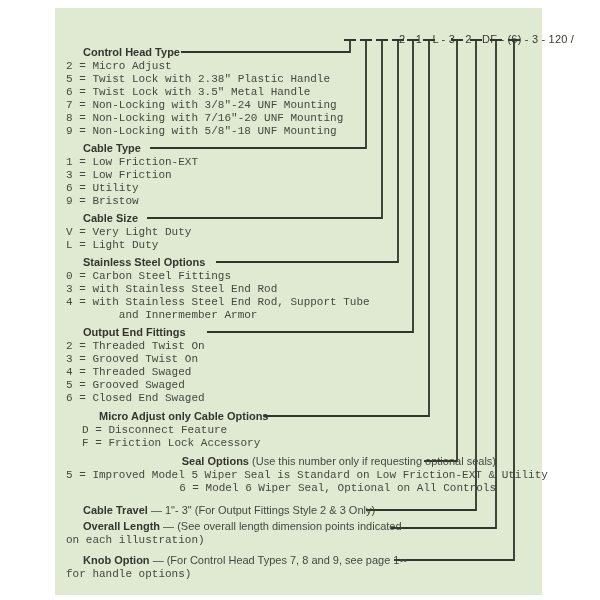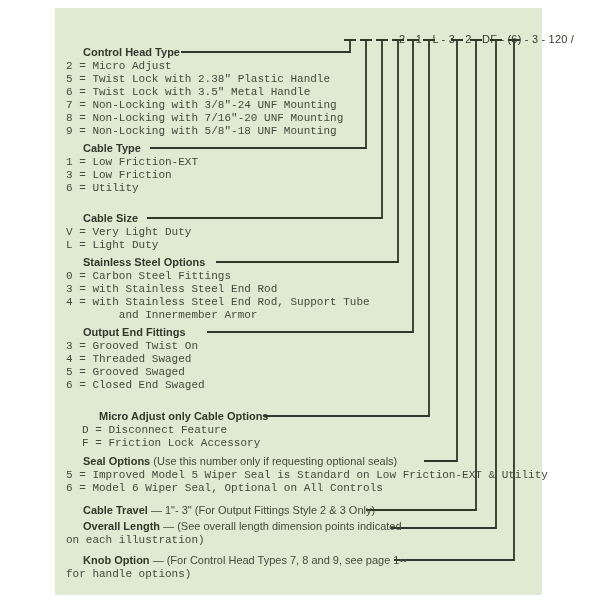--- a/index.html
+++ b/index.html
@@ -59,46 +59,48 @@
         <div class="item">6 = Twist Lock with 3.5" Metal Handle</div>
         <div class="item">7 = Non-Locking with 3/8"-24 UNF Mounting</div>
         <div class="item">8 = Non-Locking with 7/16"-20 UNF Mounting</div>
         <div class="item">9 = Non-Locking with 5/8"-18 UNF Mounting</div>
       </div>
       <div class="section" style="top: 142px;">
         <div class="hdr"><span>Cable Type</span><span class="hs"></span></div>
         <div class="item">1 = Low Friction-EXT</div>
         <div class="item">3 = Low Friction</div>
         <div class="item">6 = Utility</div>
+        <div class="item">9 = Bristow</div>
       </div>
       <div class="section" style="top: 212px;">
         <div class="hdr"><span>Cable Size</span><span class="hs"></span></div>
         <div class="item">V = Very Light Duty</div>
         <div class="item">L = Light Duty</div>
       </div>
       <div class="section" style="top: 256px;">
         <div class="hdr"><span>Stainless Steel Options</span><span class="hs"></span></div>
         <div class="item">0 = Carbon Steel Fittings</div>
         <div class="item">3 = with Stainless Steel End Rod</div>
         <div class="item">4 = with Stainless Steel End Rod, Support Tube</div>
         <div class="item">        and Innermember Armor</div>
       </div>
       <div class="section" style="top: 326px;">
         <div class="hdr"><span>Output End Fittings</span><span class="hs"></span></div>
+        <div class="item">2 = Threaded Twist On</div>
         <div class="item">3 = Grooved Twist On</div>
         <div class="item">4 = Threaded Swaged</div>
         <div class="item">5 = Grooved Swaged</div>
         <div class="item">6 = Closed End Swaged</div>
       </div>
       <div class="section" style="top: 410px; margin-left: 16px;">
         <div class="hdr"><span>Micro Adjust only Cable Options</span><span class="hs"></span></div>
         <div class="item">D = Disconnect Feature</div>
         <div class="item">F = Friction Lock Accessory</div>
       </div>
-      <div class="section" style="top: 455px;">
+      <div class="section" style="top: 455px; text-align: right;">
         <div class="hdr"><span>Seal Options</span><span class="hs"> (Use this number only if requesting optional seals)</span></div>
         <div class="item">5 = Improved Model 5 Wiper Seal is Standard on Low Friction-EXT &amp; Utility</div>
         <div class="item">6 = Model 6 Wiper Seal, Optional on All Controls</div>
       </div>
       <div class="section" style="top: 504px;">
         <div class="hdr"><span>Cable Travel</span><span class="hs"> — 1"- 3" (For Output Fittings Style 2 &amp; 3 Only)</span></div>
       </div>
       <div class="section" style="top: 520px;">
         <div class="hdr"><span>Overall Length</span><span class="hs"> — (See overall length dimension points indicated</span></div>
         <div class="item">on each illustration)</div>

